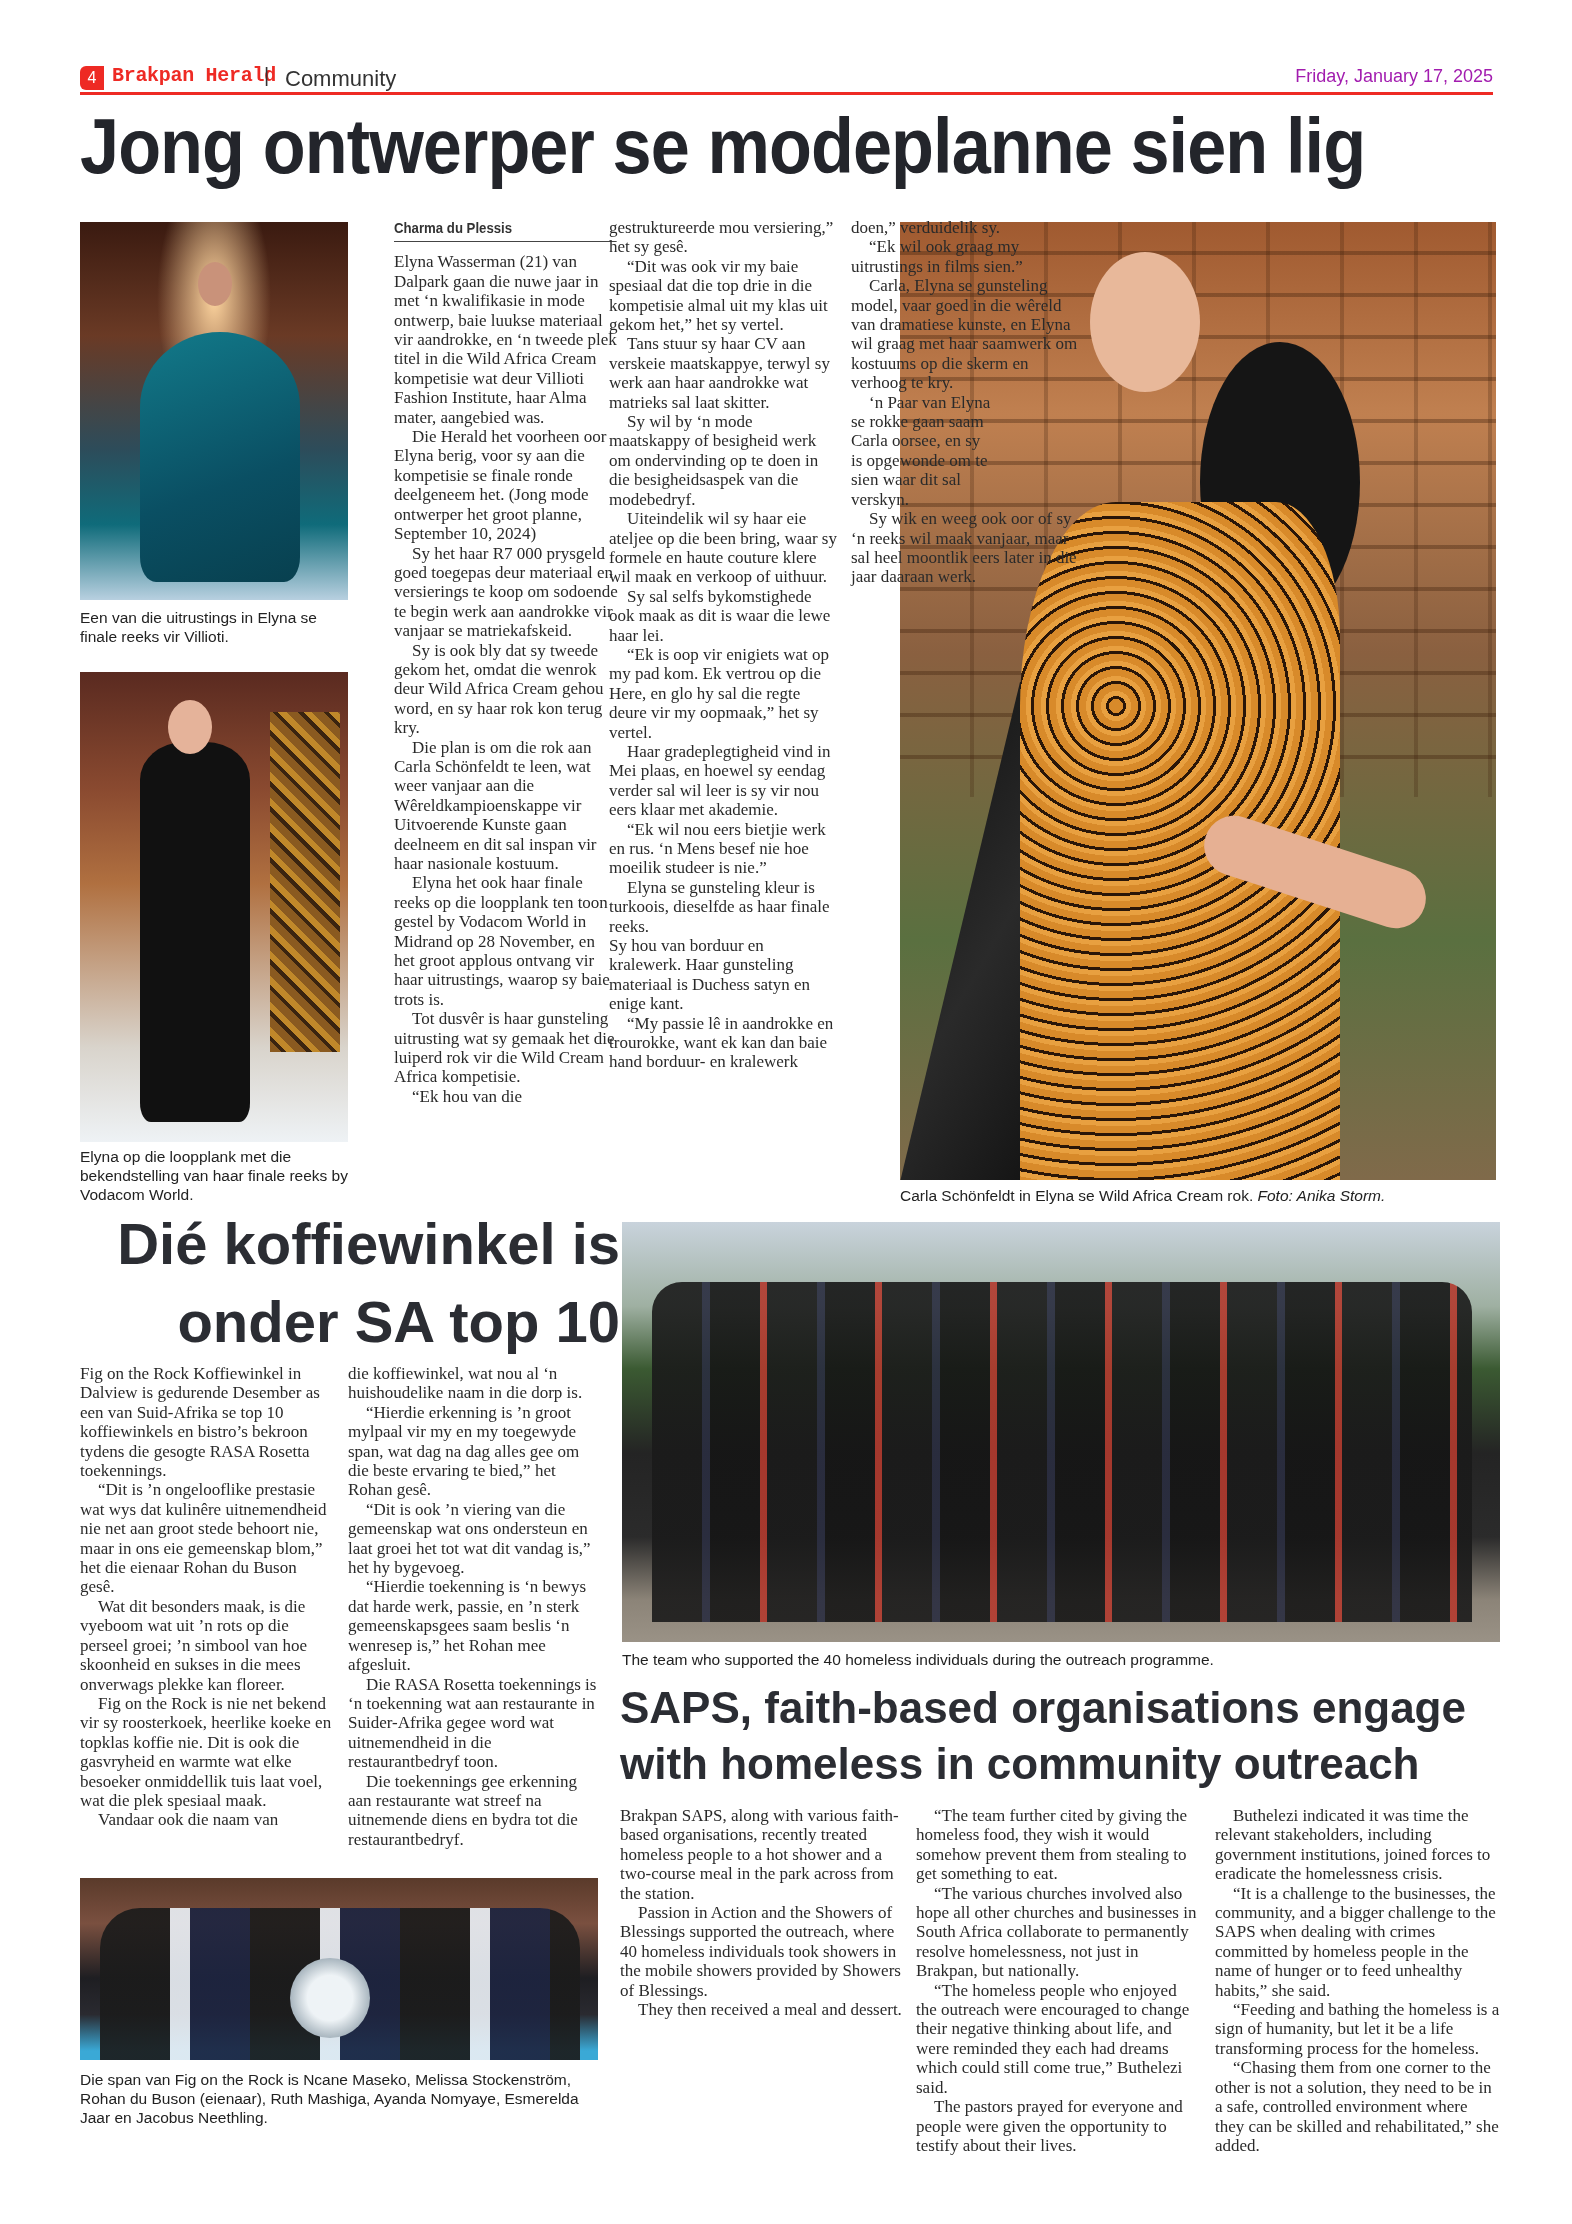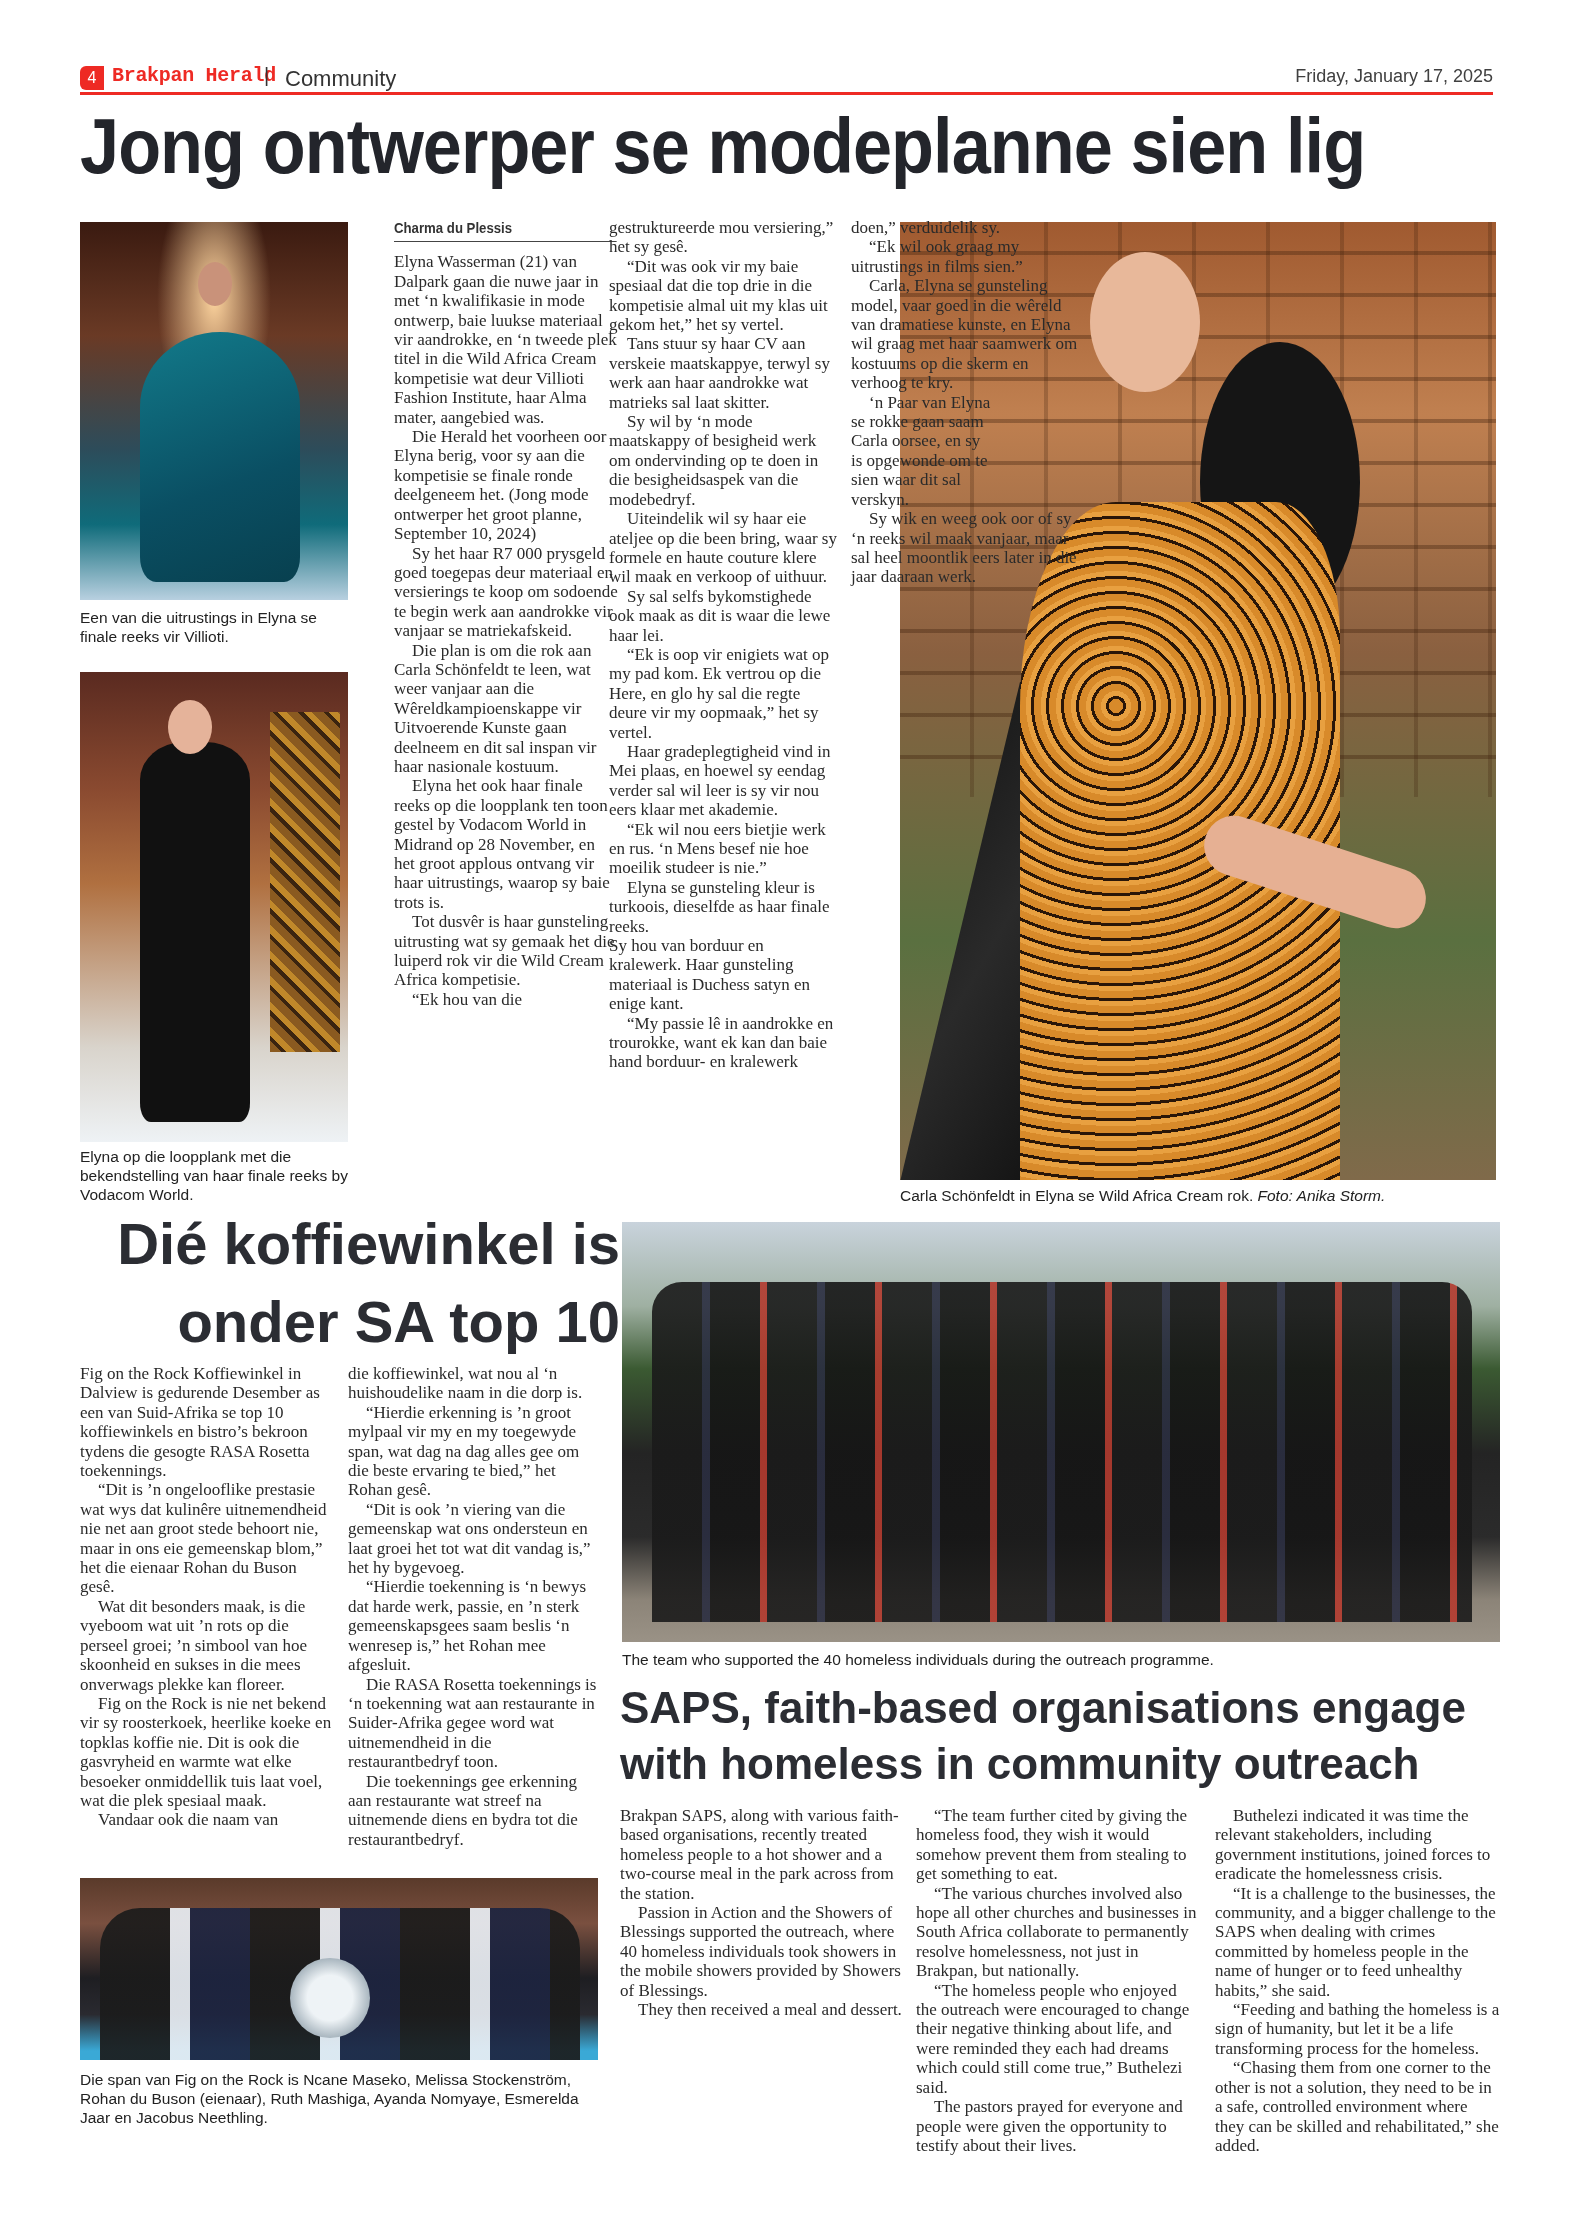--- a/index.html
+++ b/index.html
@@ -10,21 +10,21 @@
 
   
   .masthead { left: 80px; top: 62px; width: 1413px; height: 32px; }
   .page-num { position: absolute; left: 0; top: 4px; width: 24px; height: 24px; background: #ee2a24; color: #fff;
               font-family: "Liberation Sans", sans-serif; font-size: 16px; line-height: 24px; text-align: center;
               border-radius: 6px 0 0 6px; }
   .brand { position: absolute; left: 32px; top: 2px; font-family: Liberation Mono, monospace; font-weight: bold;
            font-size: 20px; color: #ee2a24; letter-spacing: -0.3px; }
   .sep { position: absolute; left: 184px; top: 2px; font-family: "Liberation Sans", sans-serif; font-size: 20px; color: #333; }
   .section { position: absolute; left: 205px; top: 4px; font-family: "Liberation Sans", sans-serif; font-size: 22px; color: #333; }
-  .date { position: absolute; right: 0; top: 4px; font-family: "Liberation Sans", sans-serif; font-size: 18px; color: #404040; }
+  .date { position: absolute; right: 0; top: 4px; font-family: "Liberation Sans", sans-serif; font-size: 18px; color: #a21caf; }
   .rule-red { position: absolute; left: 0; top: 30px; width: 100%; height: 3px; background: #ee2a24; }
 
   
   .headline-main { left: 80px; top: 100px; width: 1420px; font-family: "Liberation Sans", sans-serif; font-weight: bold;
                    font-size: 78px; line-height: 92px; color: #23252b; letter-spacing: -1px; transform: scaleX(0.9); transform-origin: left; white-space: nowrap; }
   .headline-2 { left: 80px; top: 1205px; width: 540px; font-family: "Liberation Sans", sans-serif; font-size: 58px; line-height: 78px; color: #2b2d33; text-align: right; }
   .headline-3 { left: 620px; top: 1680px; width: 880px; font-family: "Liberation Sans", sans-serif; font-size: 44px; line-height: 56px; color: #2b2d33; }
 
   
   .col { font-family: "Liberation Serif", serif; font-size: 17px; line-height: 19.4px; color: #2a2a2a; }
@@ -99,20 +99,21 @@
   <div class="figure"></div>
   <div class="head"></div>
 </div>
 <div class="abs caption" style="left:80px;top:1147px;width:280px;">Elyna op die loopplank met die bekendstelling van haar finale reeks by Vodacom World.</div>
 
 <div class="abs col" style="left:366px;top:218px;width:224px;margin-left:28px;">
   <div class="byline">Charma du Plessis</div>
   <p class="first">Elyna Wasserman (21) van Dalpark gaan die nuwe jaar in met ‘n kwalifikasie in mode ontwerp, baie luukse materiaal vir aandrokke, en ‘n tweede plek titel in die Wild Africa Cream kompetisie wat deur Villioti Fashion Institute, haar Alma mater, aangebied was.</p>
   <p>Die Herald het voorheen oor Elyna berig, voor sy aan die kompetisie se finale ronde deelgeneem het. (Jong mode ontwerper het groot planne, September 10, 2024)</p>
   <p>Sy het haar R7 000 prysgeld goed toegepas deur materiaal en versierings te koop om sodoende te begin werk aan aandrokke vir vanjaar se matriekafskeid.</p>
+  <p>Sy is ook bly dat sy tweede gekom het, omdat die wenrok deur Wild Africa Cream gehou word, en sy haar rok kon terug kry.</p>
   <p>Die plan is om die rok aan Carla Schönfeldt te leen, wat weer vanjaar aan die Wêreldkampioenskappe vir Uitvoerende Kunste gaan deelneem en dit sal inspan vir haar nasionale kostuum.</p>
   <p>Elyna het ook haar finale reeks op die loopplank ten toon gestel by Vodacom World in Midrand op 28 November, en het groot applous ontvang vir haar uitrustings, waarop sy baie trots is.</p>
   <p>Tot dusvêr is haar gunsteling uitrusting wat sy gemaak het die luiperd rok vir die Wild Cream Africa kompetisie.</p>
   <p>“Ek hou van die</p>
 </div>
 
 <div class="abs col" style="left:609px;top:218px;width:228px;">
   <p class="first">gestruktureerde mou versiering,” het sy gesê.</p>
   <p>“Dit was ook vir my baie spesiaal dat die top drie in die kompetisie almal uit my klas uit gekom het,” het sy vertel.</p>
   <p>Tans stuur sy haar CV aan verskeie maatskappye, terwyl sy werk aan haar aandrokke wat matrieks sal laat skitter.</p>

